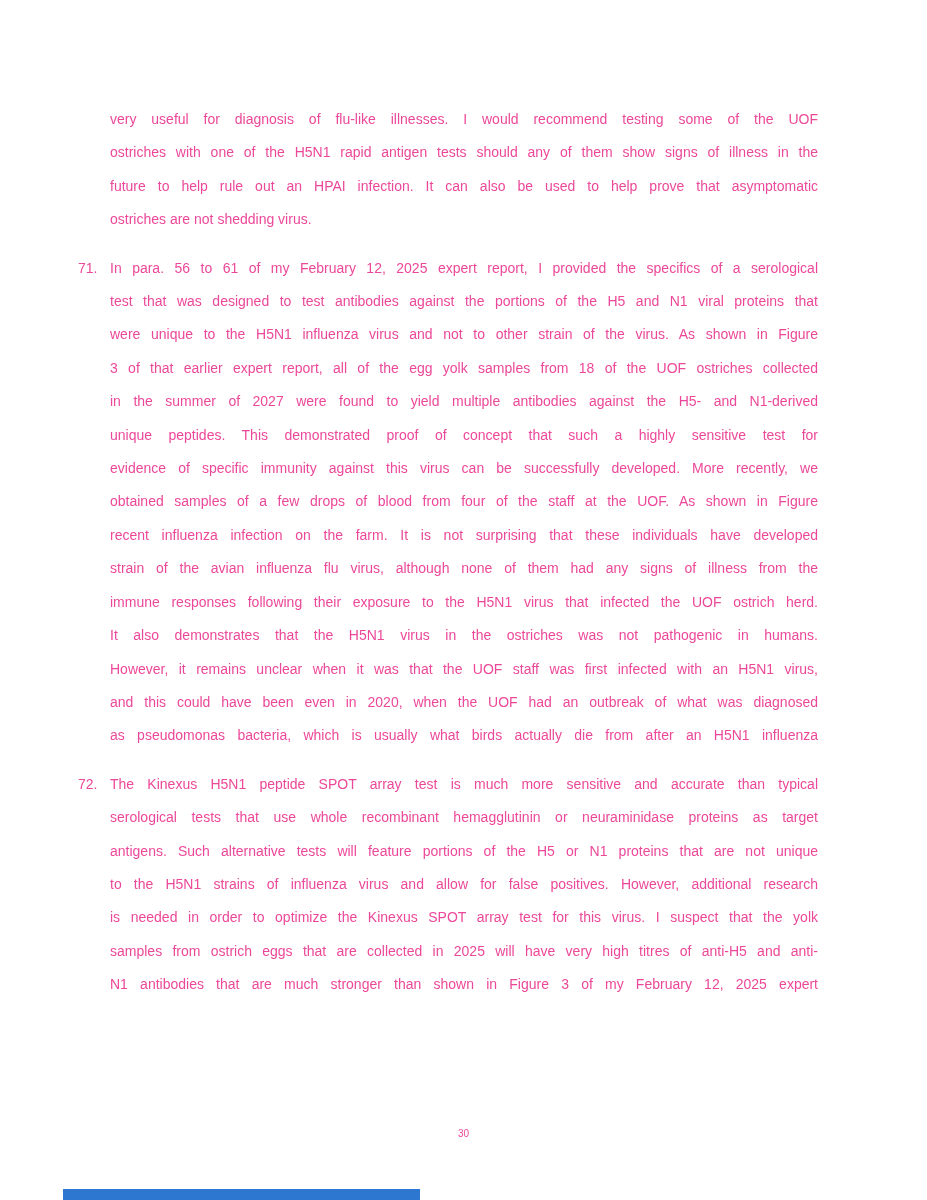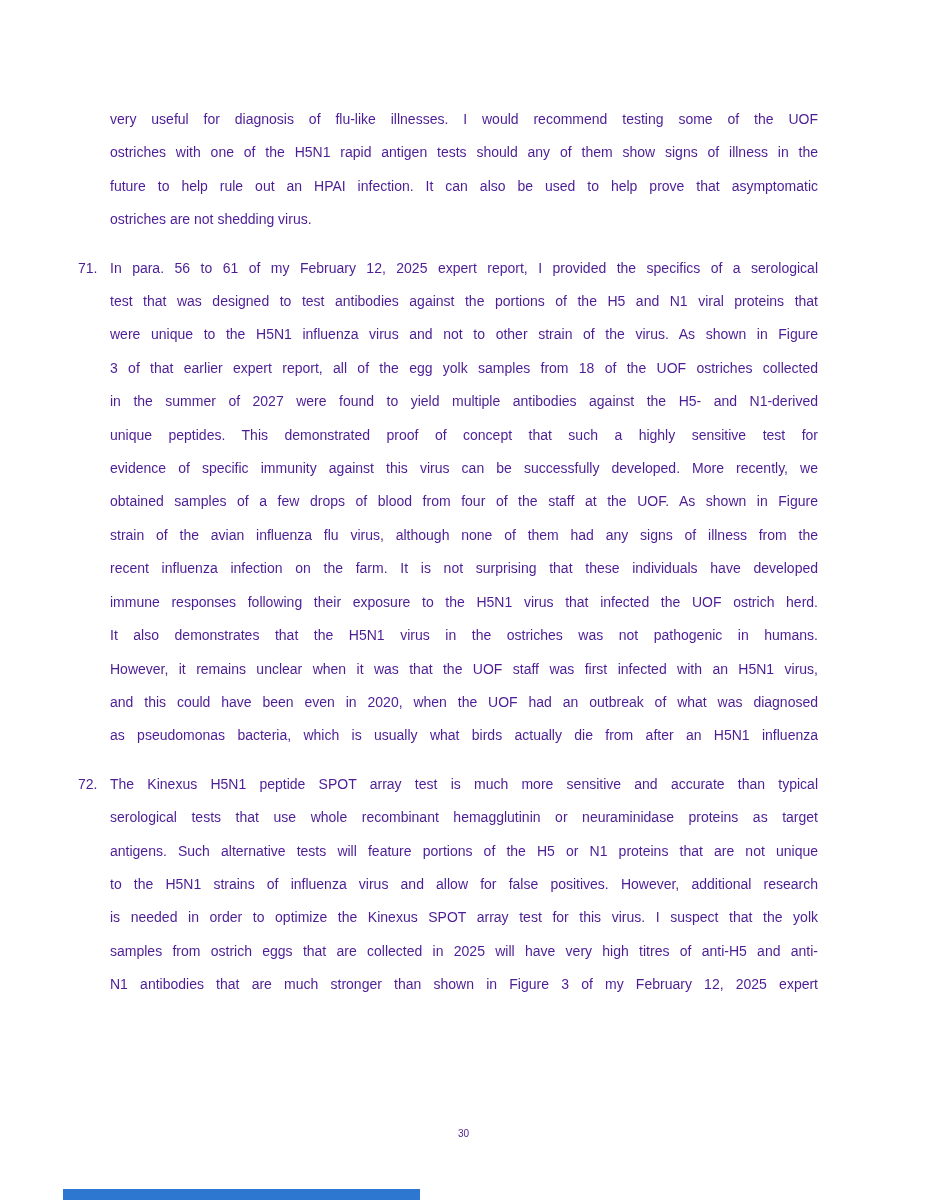--- a/index.html
+++ b/index.html
@@ -58,40 +58,40 @@
     position: absolute;
     left: 63px;
     bottom: 0;
     width: 357px;
     height: 11px;
   }
 </style>
 </head>
 <body>
 
-<div class="page" style="background: rgb(255, 255, 255); color: #4c1d95;">
+<div class="page" style="background: rgb(255, 255, 255); color: #ec4899;">
   <div class="doc-body" id="doc-body">
       <div class="para">
         <div class="line justify">very useful for diagnosis of flu-like illnesses. I would recommend testing some of the UOF</div>
         <div class="line justify">ostriches with one of the H5N1 rapid antigen tests should any of them show signs of illness in the</div>
         <div class="line justify">future to help rule out an HPAI infection. It can also be used to help prove that asymptomatic</div>
         <div class="line">ostriches are not shedding virus.</div>
       </div>
       <div class="para">
         <span class="pnum">71.</span>
         <div class="line justify">In para. 56 to 61 of my February 12, 2025 expert report, I provided the specifics of a serological</div>
         <div class="line justify">test that was designed to test antibodies against the portions of the H5 and N1 viral proteins that</div>
         <div class="line justify">were unique to the H5N1 influenza virus and not to other strain of the virus. As shown in Figure</div>
         <div class="line justify">3 of that earlier expert report, all of the egg yolk samples from 18 of the UOF ostriches collected</div>
         <div class="line justify">in the summer of 2027 were found to yield multiple antibodies against the H5- and N1-derived</div>
         <div class="line justify">unique peptides. This demonstrated proof of concept that such a highly sensitive test for</div>
         <div class="line justify">evidence of specific immunity against this virus can be successfully developed. More recently, we</div>
         <div class="line justify">obtained samples of a few drops of blood from four of the staff at the UOF. As shown in Figure</div>
+        <div class="line justify">recent influenza infection on the farm. It is not surprising that these individuals have developed</div>
         <div class="line justify">strain of the avian influenza flu virus, although none of them had any signs of illness from the</div>
-        <div class="line justify">recent influenza infection on the farm. It is not surprising that these individuals have developed</div>
         <div class="line justify">immune responses following their exposure to the H5N1 virus that infected the UOF ostrich herd.</div>
         <div class="line justify">It also demonstrates that the H5N1 virus in the ostriches was not pathogenic in humans.</div>
         <div class="line justify">However, it remains unclear when it was that the UOF staff was first infected with an H5N1 virus,</div>
         <div class="line justify">and this could have been even in 2020, when the UOF had an outbreak of what was diagnosed</div>
         <div class="line justify">as pseudomonas bacteria, which is usually what birds actually die from after an H5N1 influenza</div>
       </div>
       <div class="para">
         <span class="pnum">72.</span>
         <div class="line justify">The Kinexus H5N1 peptide SPOT array test is much more sensitive and accurate than typical</div>
         <div class="line justify">serological tests that use whole recombinant hemagglutinin or neuraminidase proteins as target</div>

